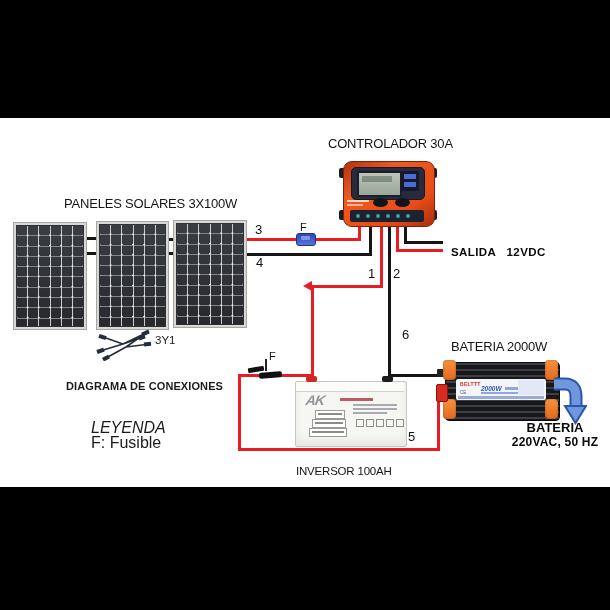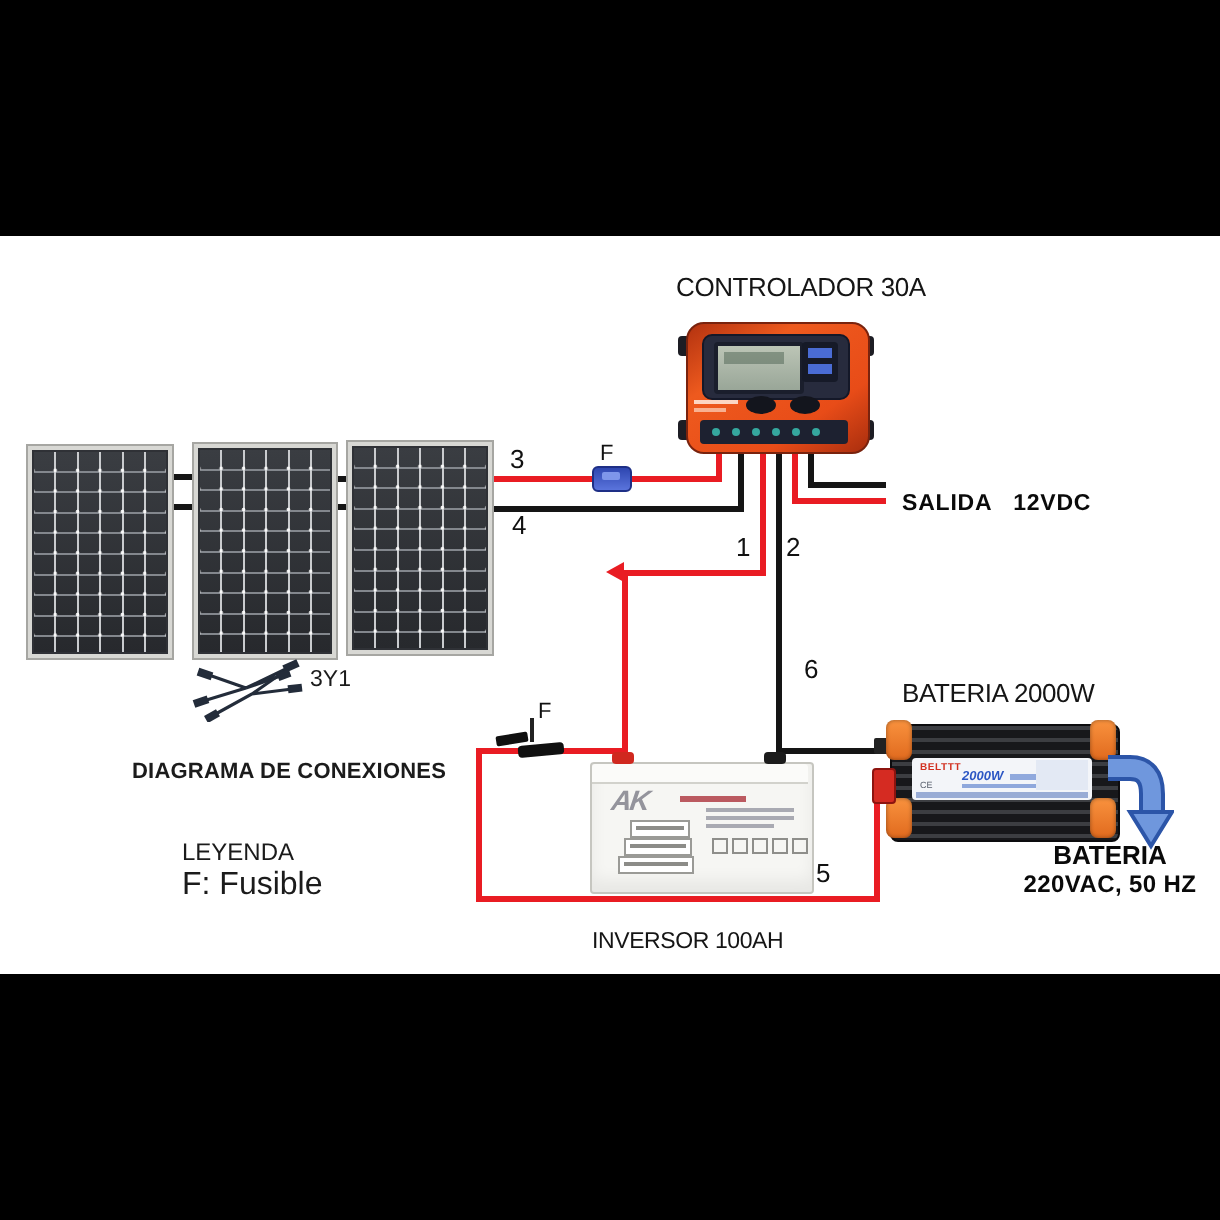--- a/index.html
+++ b/index.html
@@ -12,21 +12,21 @@
   .blk{background:#151515;}
   .lbl{position:absolute;z-index:6;white-space:nowrap;}
   .t-title{font-size:13px;letter-spacing:-0.2px;color:#151515;}
   .num{font-size:13px;color:#111;}
   .f-mark{font-size:11px;color:#111;}
   .salida-dc{font-size:11.5px;font-weight:bold;letter-spacing:.4px;white-space:pre;color:#0a0a0a;}
   .salida-ac{width:100px;text-align:center;font-weight:bold;color:#0a0a0a;}
   .salida-ac .l1{font-size:13px;line-height:14px;}
   .salida-ac .l2{font-size:12px;line-height:14px;letter-spacing:.2px;}
   .t-diagram{font-size:11px;font-weight:bold;letter-spacing:.1px;}
-  .t-leyenda{font-size:12px;}
+  .t-leyenda{font-size:16px;font-style:italic;}
   .t-fusible{font-size:16px;}
 
   
   .panel{position:absolute;z-index:3;background:#2f3136;border:2px solid #d8d8d4;
          box-shadow:0 0 0 1px #a6a6a2;}
   .panel .cells{position:absolute;inset:1px;
     background:
       radial-gradient(circle, rgba(255,255,255,.9) 0, rgba(255,255,255,.9) .7px, transparent 1.1px) 5px 4px/11.2px 10.3px,
       repeating-linear-gradient(to right, transparent 0 10.2px, #c9cbce 10.2px 11.2px),
       repeating-linear-gradient(to bottom, transparent 0 9.3px, #83878d 9.3px 10.3px),
@@ -92,21 +92,22 @@
 
   .arrow-red-left{position:absolute;z-index:3;left:303px;top:281px;width:0;height:0;
     border-top:5px solid transparent;border-bottom:5px solid transparent;border-right:9px solid #e91c23;}
 </style>
 </head>
 <body>
 
 <div class="stage">
   <div class="canvas"></div>
 
-  <span class="lbl t-title" style="left:338px;top:136px;text-align:right;">CONTROLADOR 30A</span>
+  <span class="lbl t-title" style="left:64px;top:196px;">PANELES SOLARES 3X100W</span>
+  <span class="lbl t-title" style="left:328px;top:136px;text-align:right;">CONTROLADOR 30A</span>
   <span class="lbl t-title" style="left:451px;top:339px;">BATERIA 2000W</span>
   <span class="lbl t-title" style="left:296px;top:465px;font-size:11.5px;">INVERSOR 100AH</span>
   <span class="lbl t-diagram" style="left:66px;top:380px;">DIAGRAMA DE CONEXIONES</span>
   <span class="lbl t-leyenda" style="left:91px;top:419px;">LEYENDA</span>
   <span class="lbl t-fusible" style="left:91px;top:434px;">F: Fusible</span>
 
   <div class="panel" style="left:14px;top:223px;width:68px;height:102px;">
       <div class="cells"></div>
     </div>
   <div class="panel" style="left:97px;top:222px;width:67px;height:103px;">

